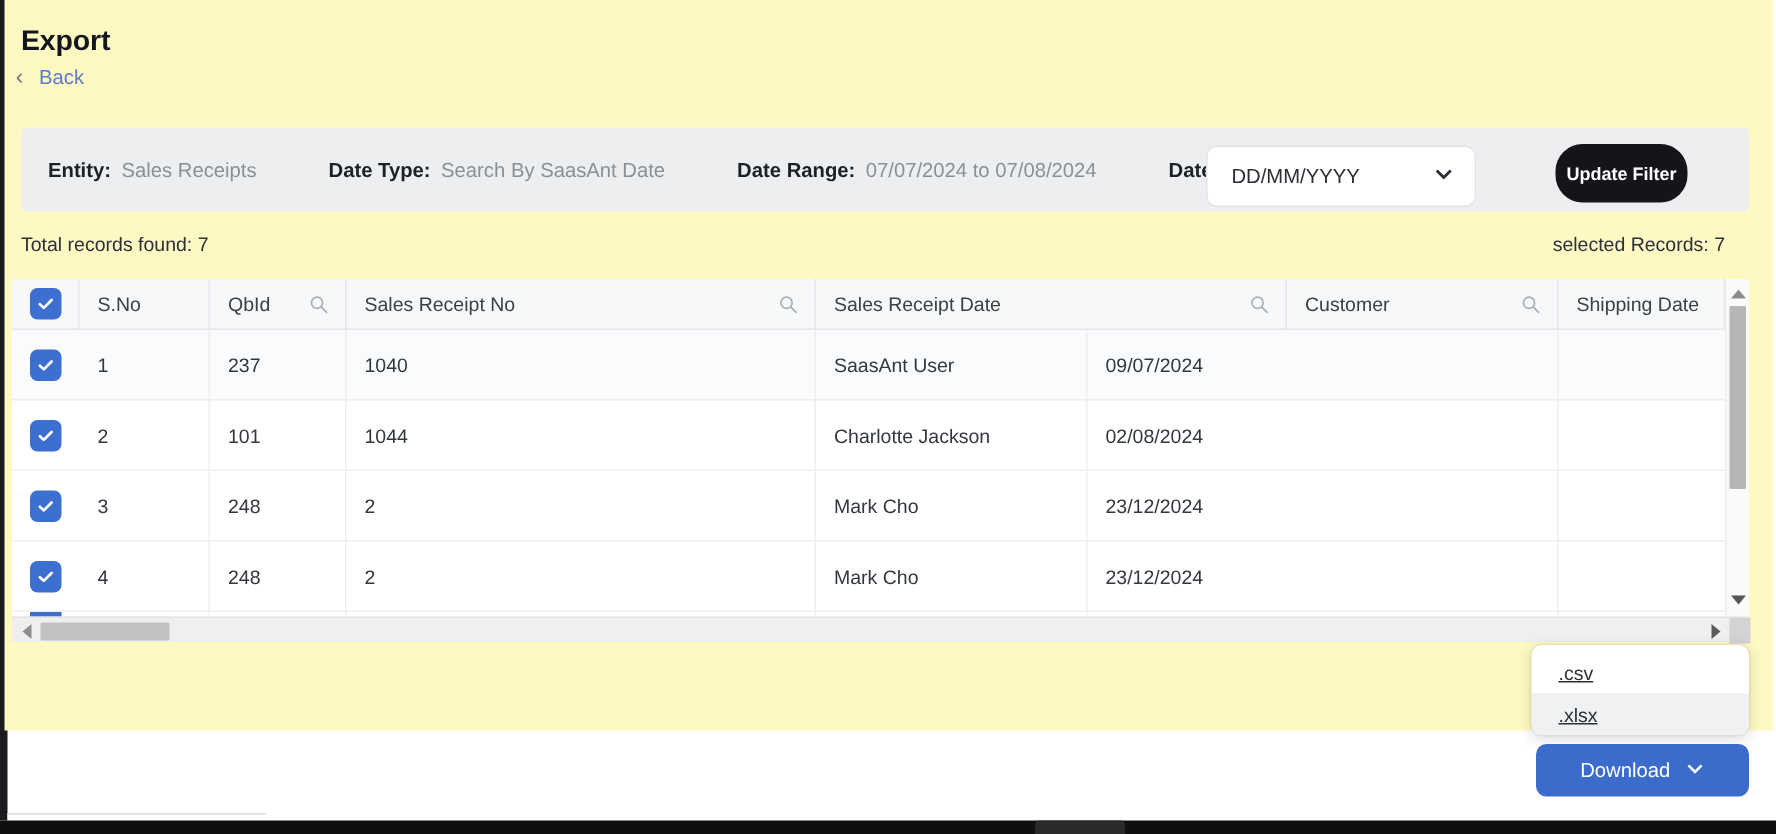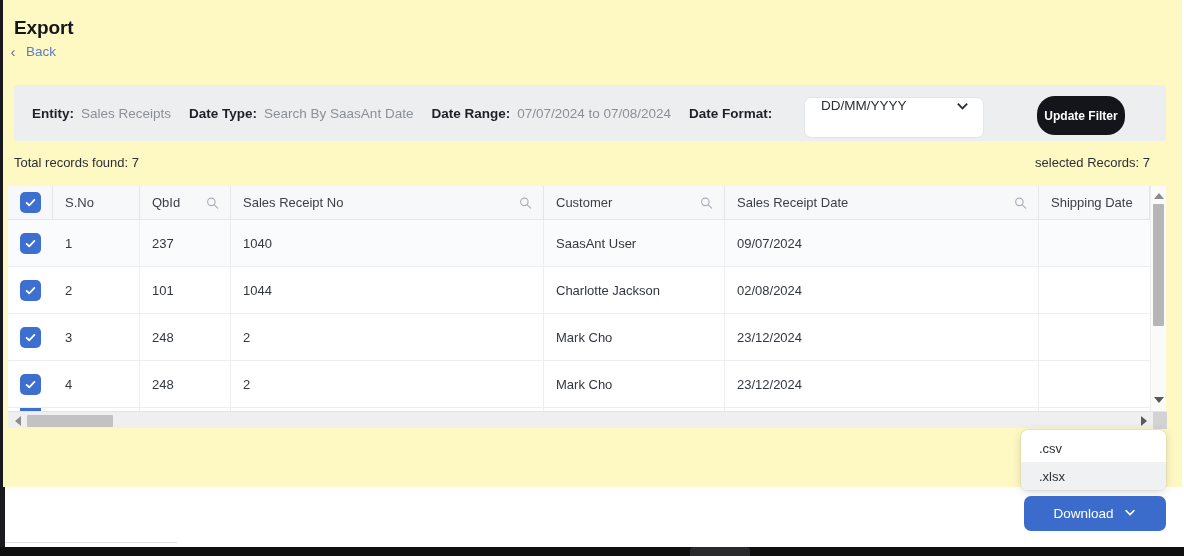--- a/index.html
+++ b/index.html
@@ -55,40 +55,40 @@
   .back-label {
     font-size: 13.5px; color: #5b7cc4;
   }
 
   
   .filter-bar {
     position: absolute; left: 11px; top: 85px;
     width: 1152px; height: 56px;
     background: #eceef0;
     border-radius: 4px;
-    display: flex; align-items: center;
+    display: flex; align-items: center; gap: 30px;
   }
   .filter-group {
     display: flex; align-items: baseline; gap: 7px;
     margin-left: 18px;
     white-space: nowrap;
   }
   .filter-label {
     font-size: 13.5px; font-weight: bold; color: #1d2026;
   }
   .filter-value {
     font-size: 13.5px; color: #8b9097;
   }
   .date-format-select {
     position: absolute; left: 790px; top: 12px;
     width: 180px; height: 41px;
     background: #ffffff;
     border: 1px solid #e2e4e8;
     border-radius: 7px;
-    display: flex; align-items: flex-start; justify-content: space-between;
+    display: flex; align-items: center; justify-content: space-between;
     padding: 0 13px 0 16px;
     cursor: pointer;
   }
   .date-format-value { font-size: 13.5px; color: #2b2f36; }
   .chev-svg { width: 15px; height: 15px; stroke: #2b2f36; stroke-width: 2; fill: none; }
   .update-filter-btn {
     position: absolute; left: 1023px; top: 11px;
     width: 88px; height: 39px;
     background: #13151a; color: #ffffff;
     border: none; border-radius: 18px;
@@ -227,20 +227,21 @@
     border-radius: 7px;
     box-shadow: 0 2px 10px rgba(0,0,0,.16), 0 0 0 1px rgba(0,0,0,.04);
     overflow: hidden;
     padding: 4px 0 0 0;
   }
   .format-item {
     height: 28px; display: flex; align-items: center;
     padding-left: 18px;
     font-size: 13px; color: #2b2f36;
     cursor: pointer;
+    text-decoration: underline;
   }
   .format-item.active { background: #f0f1f3; }
 
   
   .download-btn {
     position: absolute; left: 1021px; top: 496px;
     width: 142px; height: 35px;
     background: #3b6ccc; color: #ffffff;
     border: none; border-radius: 7px;
     font-family: "Liberation Sans", sans-serif;
@@ -323,31 +324,31 @@
         </div>
         <div class="cell c-srno">
           <span>Sales Receipt No</span>
           <span class="search-ico">
             <svg viewBox="0 0 16 16" fill="none" stroke="#6b7280" stroke-width="1.4">
                 <circle cx="6.6" cy="6.6" r="4.6"></circle>
                 <line x1="10.2" y1="10.2" x2="14.4" y2="14.4" stroke-linecap="round"></line>
               </svg>
           </span>
         </div>
-        <div class="cell c-cust">
-          <span>Customer</span>
+        <div class="cell c-srdate">
+          <span>Sales Receipt Date</span>
           <span class="search-ico">
             <svg viewBox="0 0 16 16" fill="none" stroke="#6b7280" stroke-width="1.4">
                 <circle cx="6.6" cy="6.6" r="4.6"></circle>
                 <line x1="10.2" y1="10.2" x2="14.4" y2="14.4" stroke-linecap="round"></line>
               </svg>
           </span>
         </div>
-        <div class="cell c-srdate">
-          <span>Sales Receipt Date</span>
+        <div class="cell c-cust">
+          <span>Customer</span>
           <span class="search-ico">
             <svg viewBox="0 0 16 16" fill="none" stroke="#6b7280" stroke-width="1.4">
                 <circle cx="6.6" cy="6.6" r="4.6"></circle>
                 <line x1="10.2" y1="10.2" x2="14.4" y2="14.4" stroke-linecap="round"></line>
               </svg>
           </span>
         </div>
         <div class="cell c-ship">
           <span>Shipping Date</span>
         </div>

